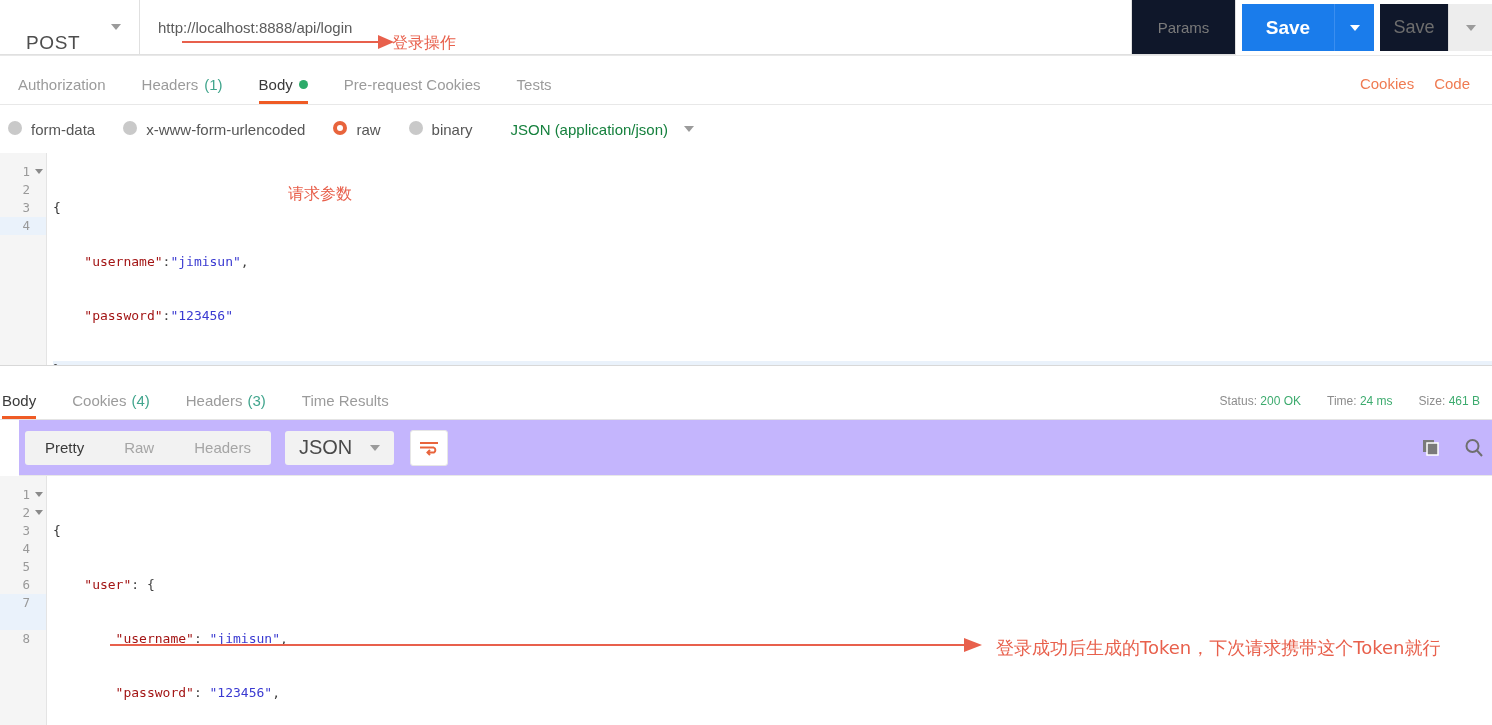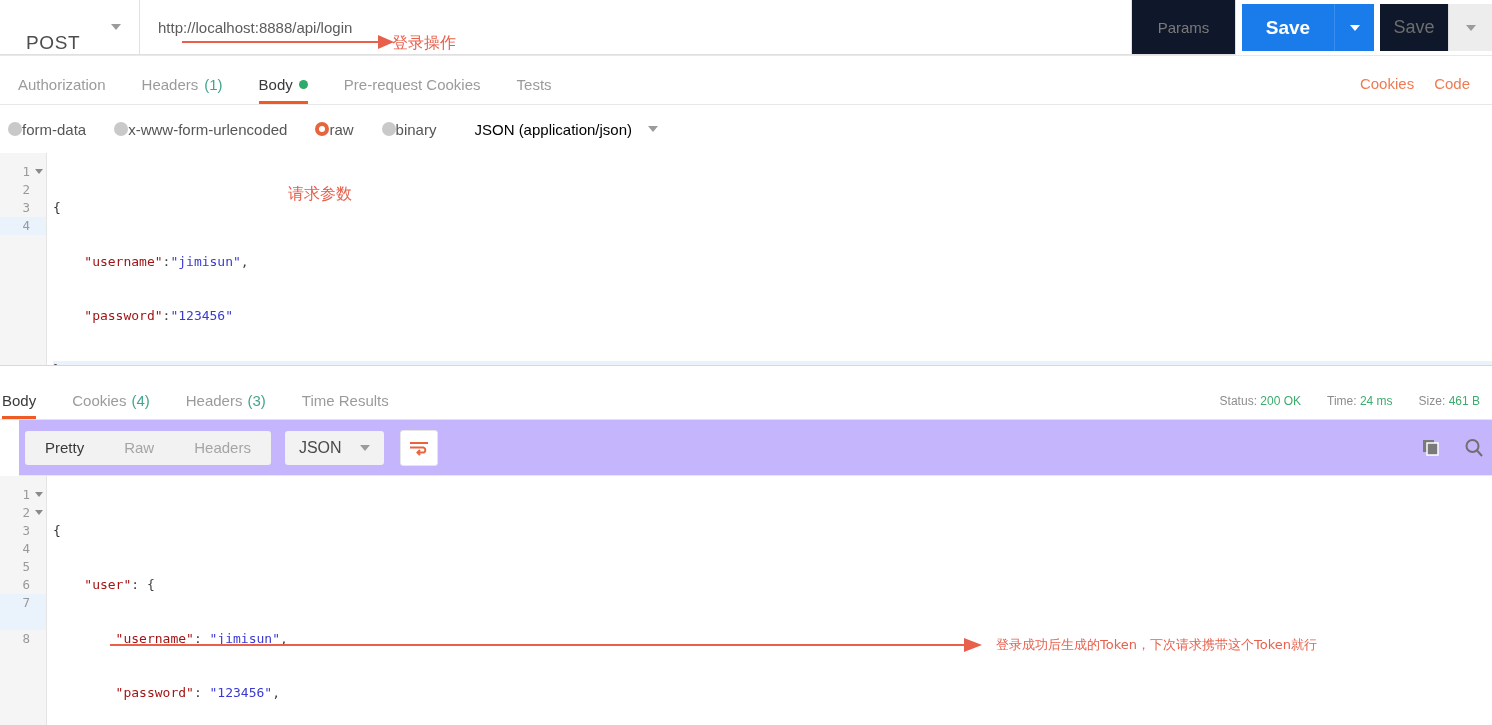--- a/index.html
+++ b/index.html
@@ -149,41 +149,41 @@
 
   
   .body-types {
     position: absolute; left: 0; top: 105px;
     width: 1492px; height: 48px;
     display: flex; align-items: center;
     padding-left: 8px;
     gap: 0;
   }
   .radio-item {
-    display: flex; align-items: center; 
+    display: flex; align-items: flex-start; gap: 9px;
     margin-right: 28px; cursor: pointer;
     font-size: 15px; color: #565656;
   }
   .radio {
     width: 14px; height: 14px; border-radius: 50%;
     background: #c9c9c9;
     display: inline-block; position: relative;
     flex: 0 0 auto;
   }
   .radio.on { background: #e8643c; }
   .radio.on::after {
     content: ""; position: absolute;
     left: 4px; top: 4px; width: 6px; height: 6px;
     border-radius: 50%; background: #ffffff;
   }
   .json-select {
     display: flex; align-items: center; gap: 16px;
     margin-left: 10px; cursor: pointer;
   }
-  .json-select-label { font-size: 15px; color: #000000; }
+  .json-select-label { font-size: 15px; color: #15803d; }
 
   
   .editor {
     position: absolute; left: 0; top: 153px;
     width: 1492px; height: 213px;
     background: #ffffff;
     border-bottom: 1px solid #d8d8d8;
     overflow: hidden;
   }
   .gutter {
@@ -273,21 +273,21 @@
     font-size: 15px; color: #a5a5a5;
     cursor: pointer;
   }
   .seg.active { color: #3a3a3a; }
   .fmt-select {
     margin-left: 14px;
     background: #f2f2f2; border-radius: 3px;
     height: 34px; min-width: 94px;
     display: flex; align-items: center; justify-content: space-between;
     padding: 0 14px; gap: 18px;
-    font-size: 16px; color: #4a4a4a; cursor: pointer;
+    font-size: 20px; color: #4a4a4a; cursor: pointer;
   }
   .wrap-btn {
     margin-left: 16px;
     width: 38px; height: 36px;
     border: 1px solid #e6e6e6; border-radius: 3px;
     display: flex; align-items: center; justify-content: center;
     cursor: pointer; background: #fff;
   }
   .toolbar-right {
     margin-left: auto;
@@ -321,21 +321,21 @@
   .anno {
     position: absolute;
     color: #e8604c;
     font-family: "DejaVu Sans", sans-serif;
     font-size: 15px;
     white-space: nowrap;
     pointer-events: none;
   }
   .anno-1 { left: 392px; top: 33px; font-size: 16px; }
   .anno-2 { left: 288px; top: 184px; font-size: 16px; }
-  .anno-3 { left: 996px; top: 636px; font-size: 13px; }
+  .anno-3 { left: 996px; top: 636px; font-size: 18px; }
 
   svg.arrow { position: absolute; pointer-events: none; }
 </style>
 </head>
 <body>
 
 <div id="app">
 
   <div class="urlbar">
     <div class="method-box">

